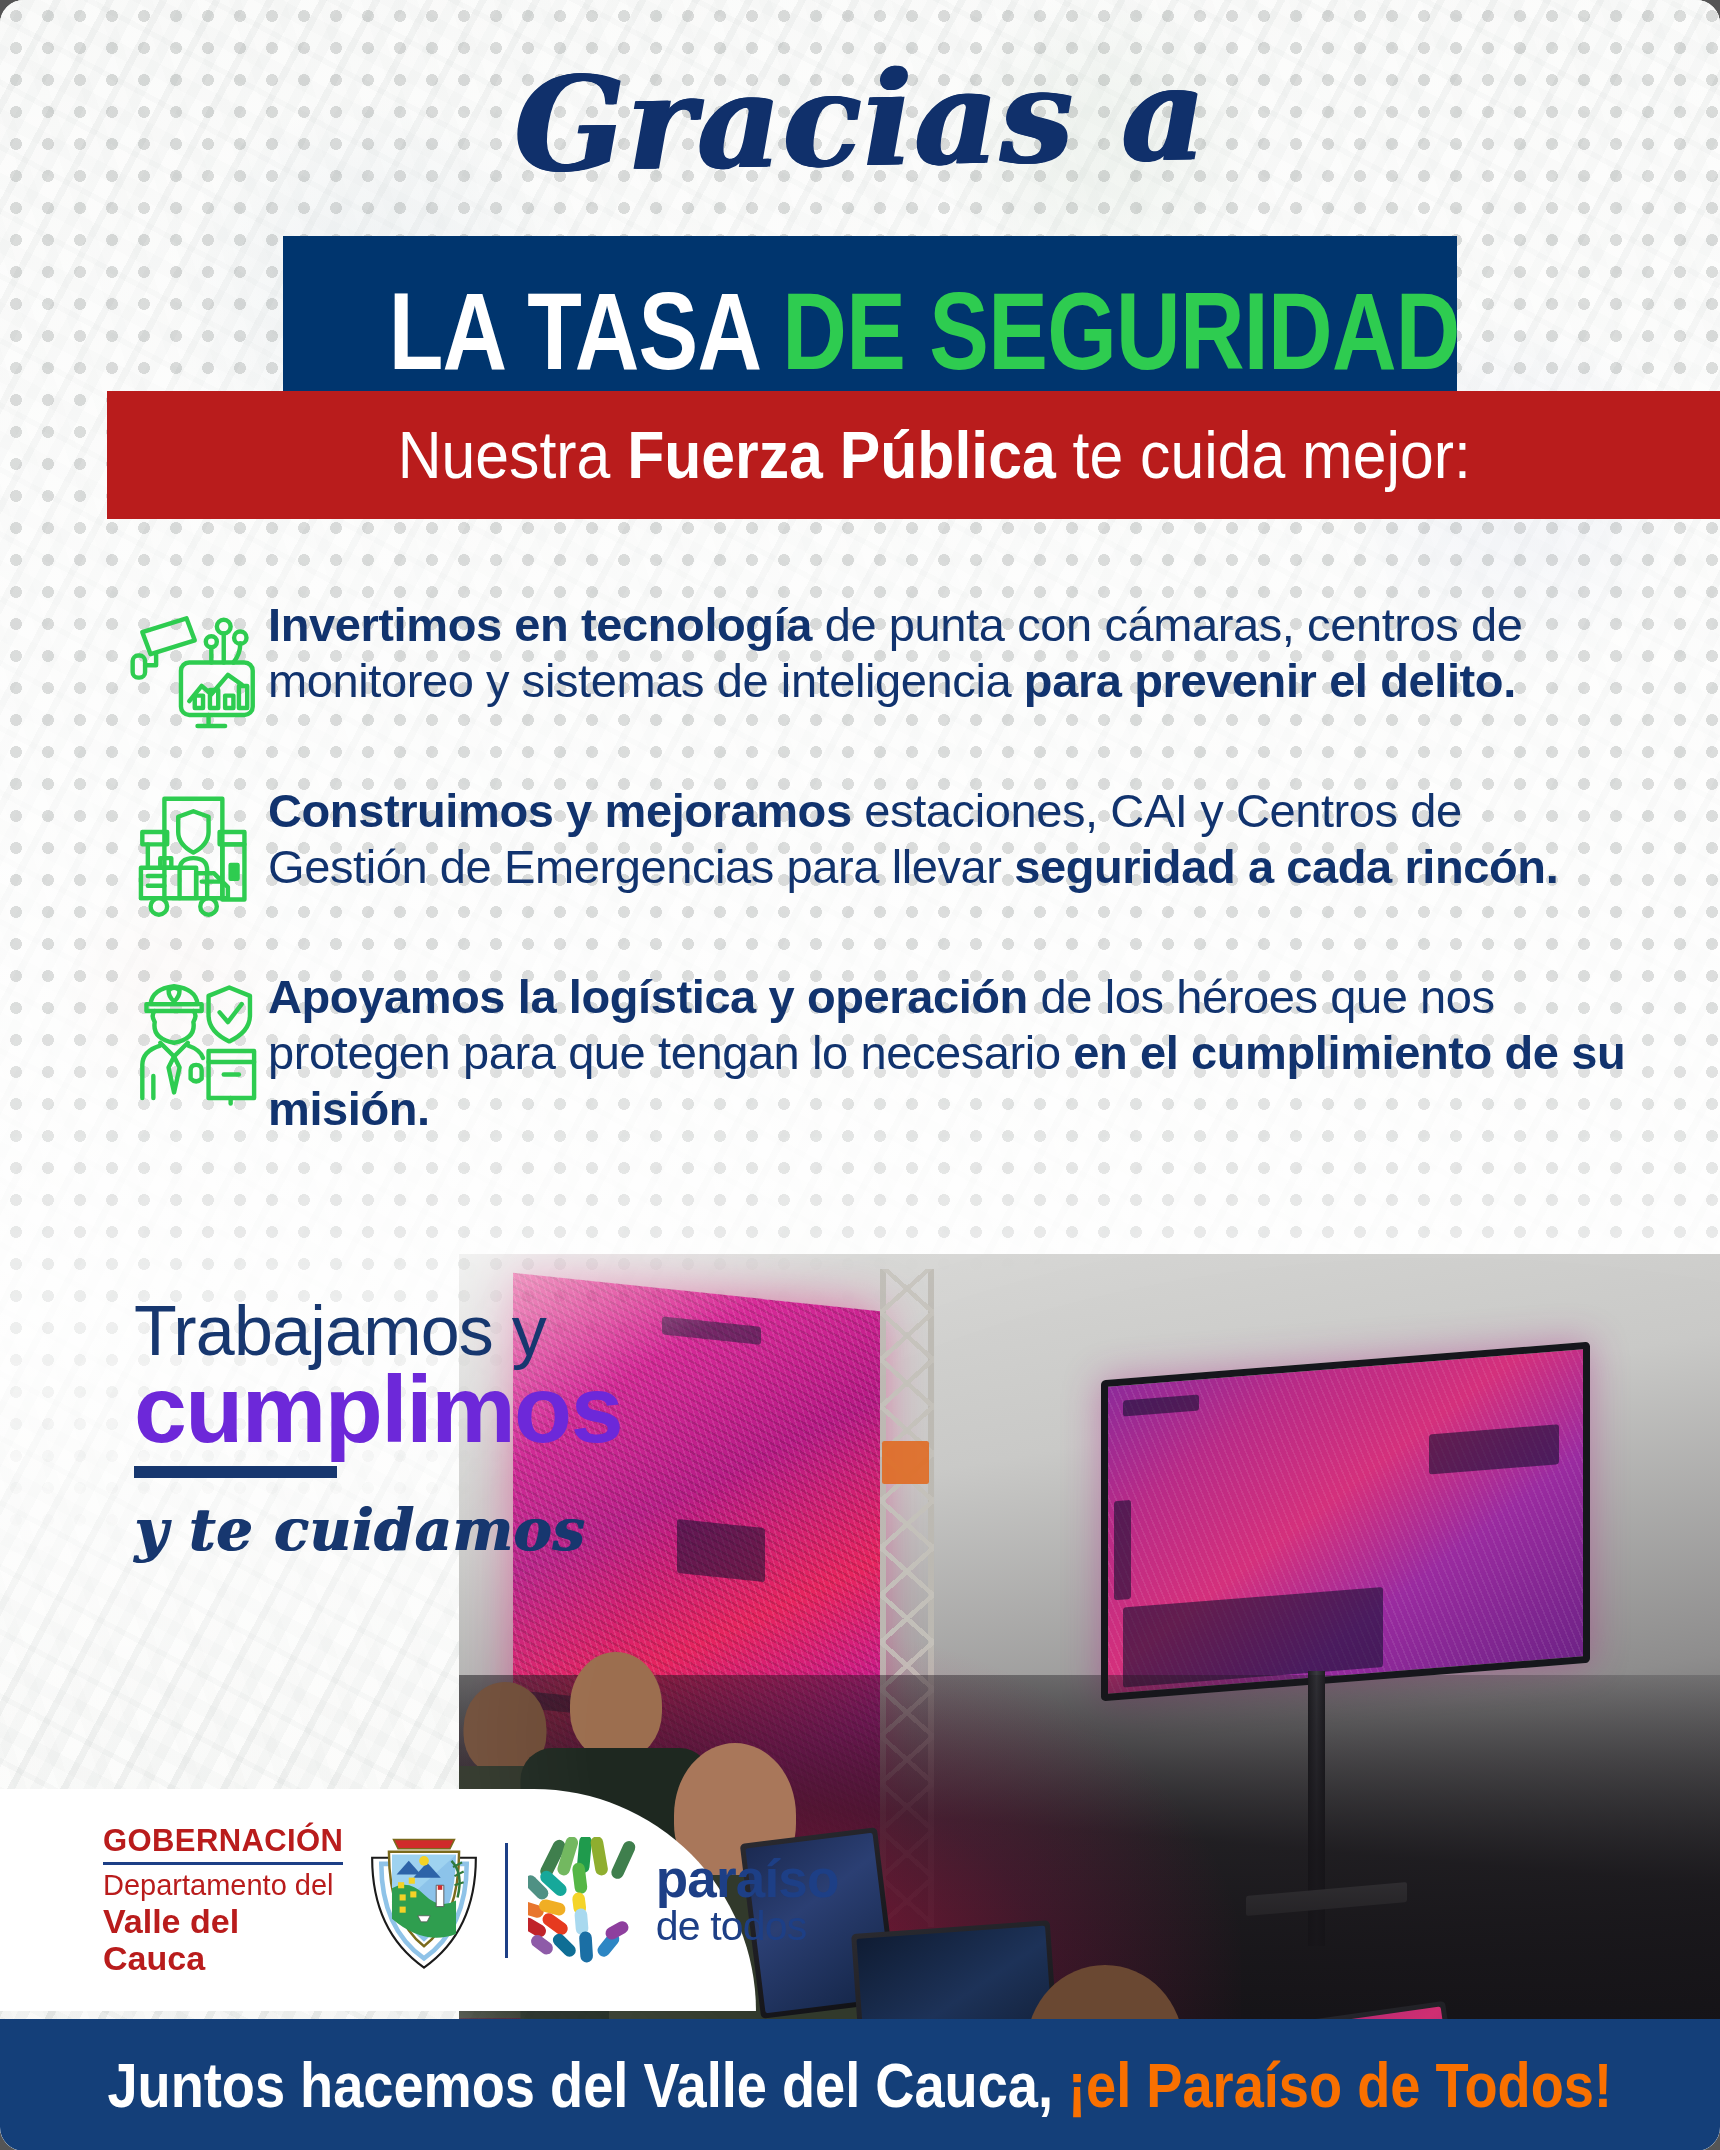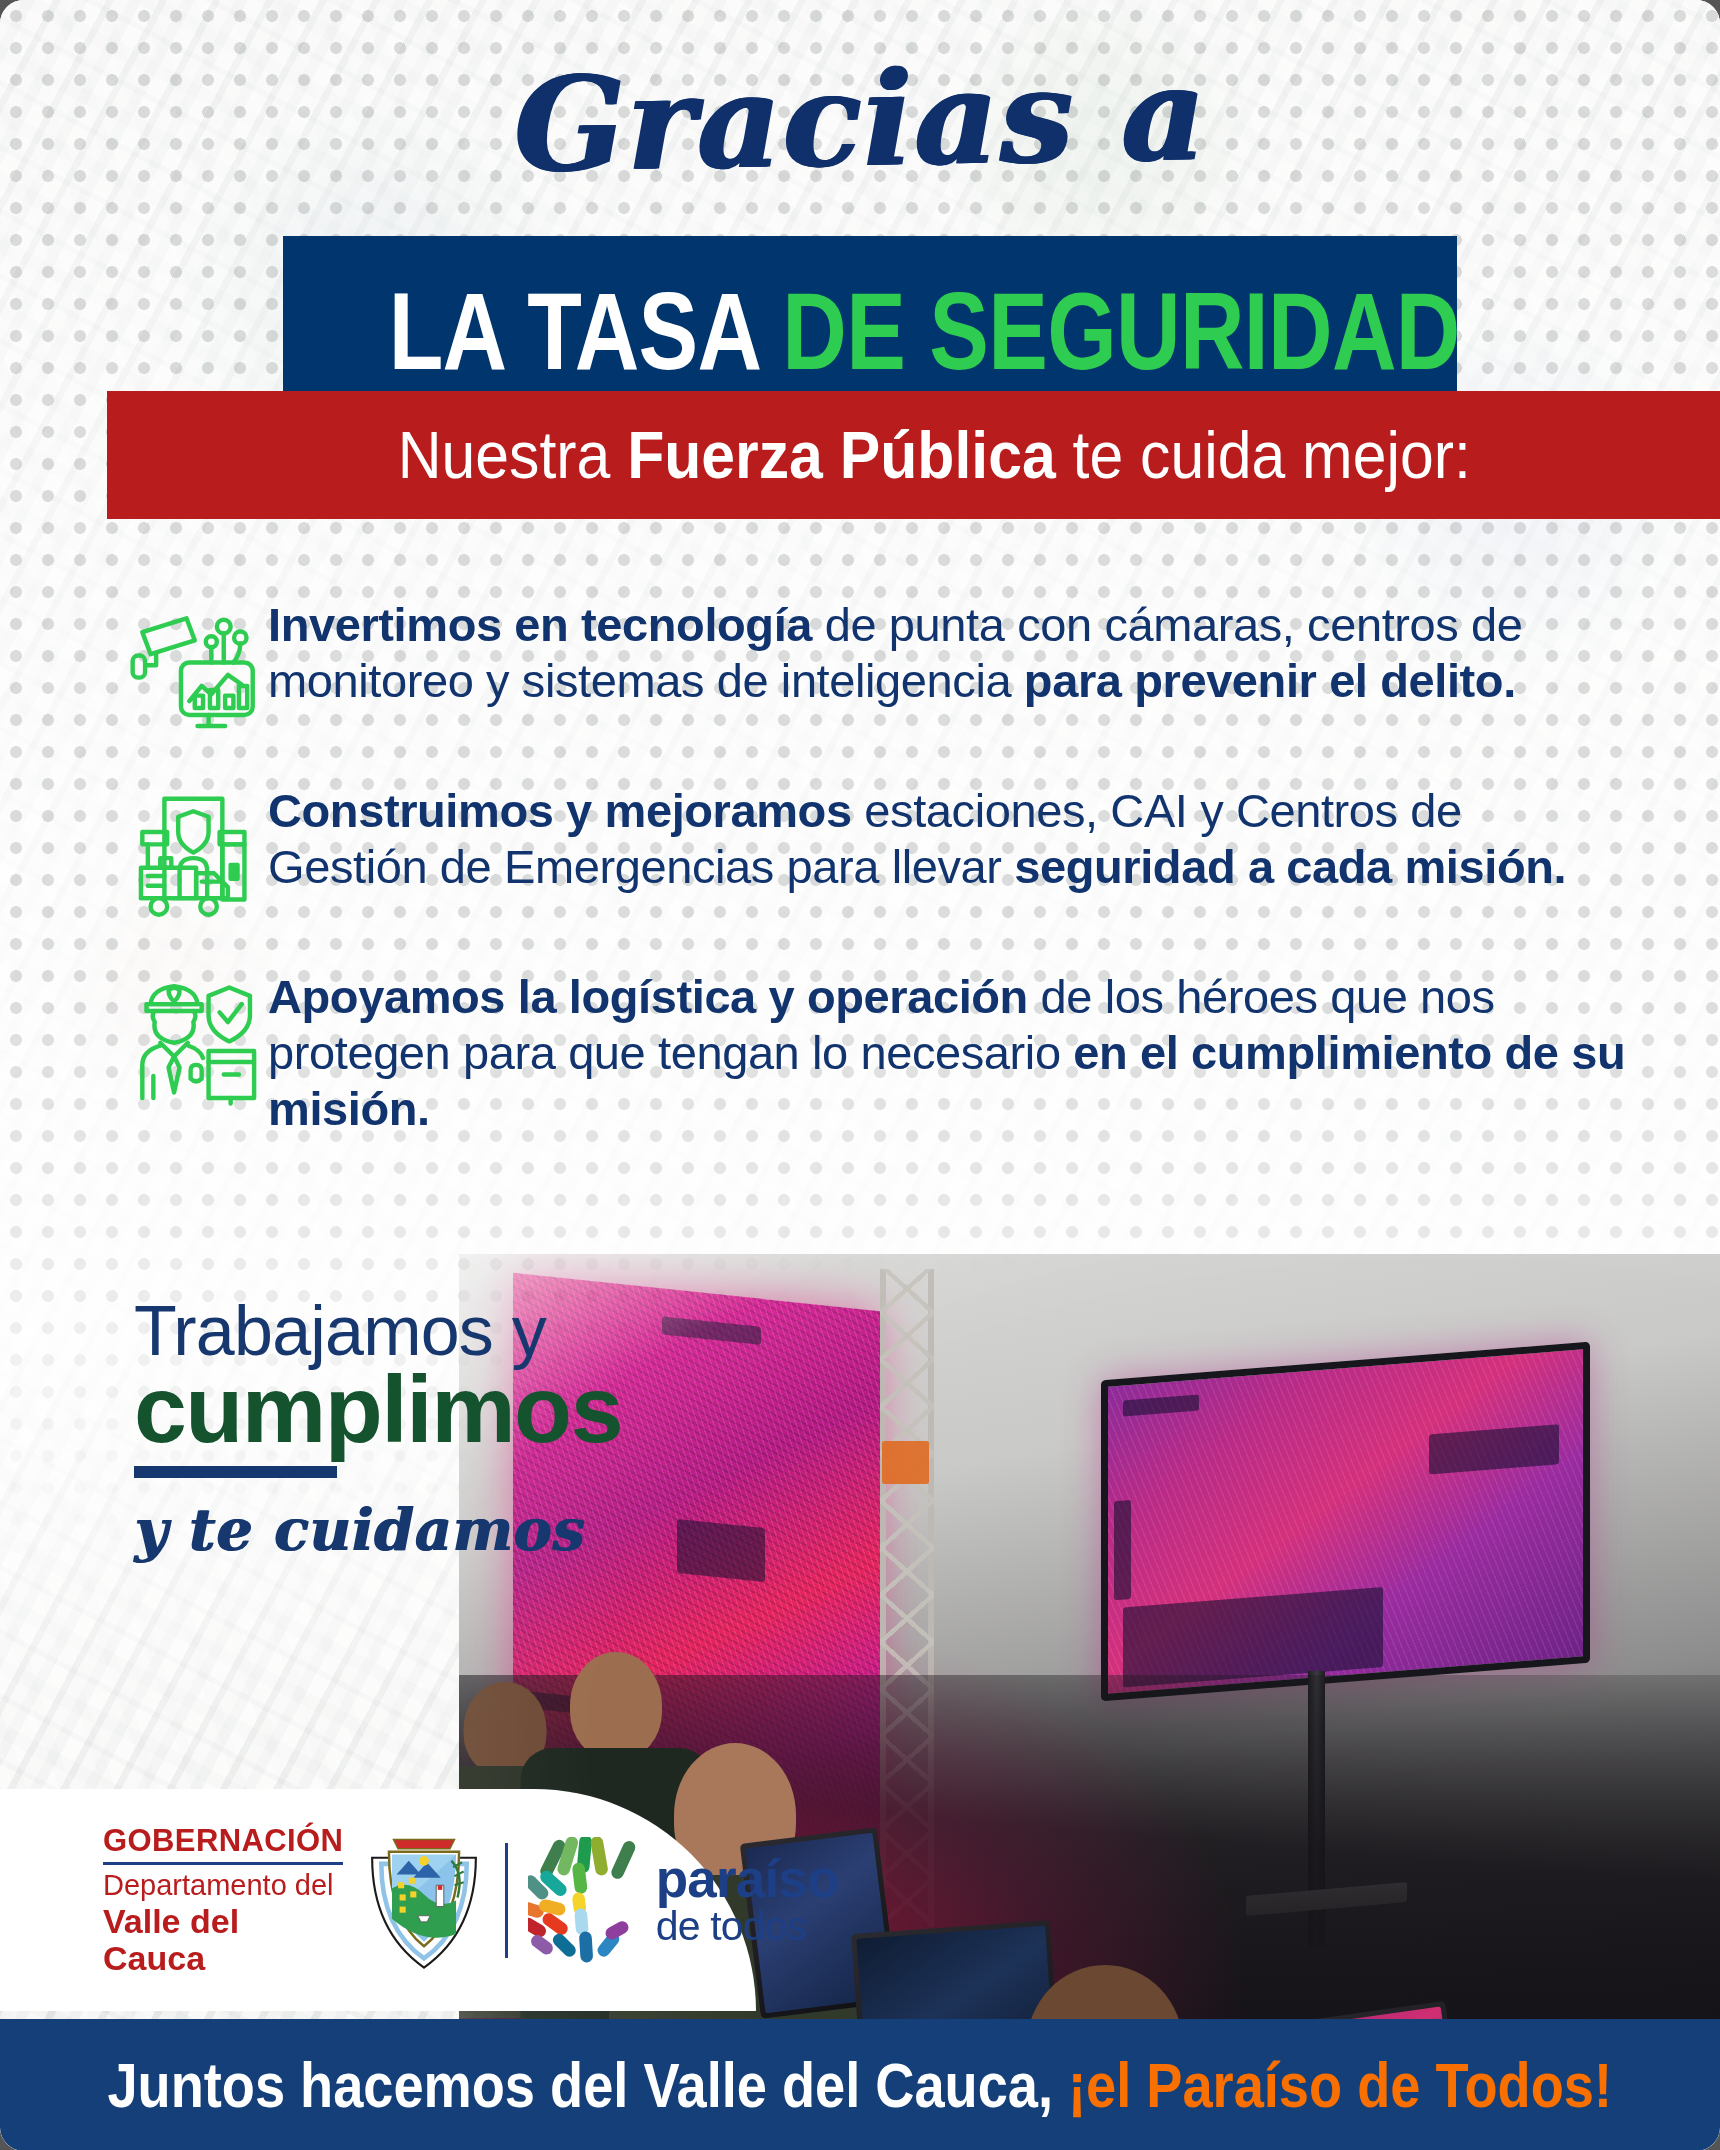--- a/index.html
+++ b/index.html
@@ -173,21 +173,21 @@
     font-size:47px;
     line-height:1.20;
     padding-top:7.6px;
     letter-spacing:-0.4px;
   }
   .bullet .tx b{font-weight:bold;}
 
   
   .slogan{position:absolute;left:134px;top:1296px;width:581px;}
   .slogan .l1{color:#17376f;font-size:70px;line-height:1;letter-spacing:-0.8px;}
-  .slogan .l2{color:#14532d;font-size:95px;font-weight:bold;line-height:1.02;letter-spacing:-1.5px;margin-top:-4.6px;}
+  .slogan .l2{color:#6d28d9;font-size:95px;font-weight:bold;line-height:1.02;letter-spacing:-1.5px;margin-top:-4.6px;}
   .slogan .rule{width:203px;height:12.2px;background:#17376f;margin-top:7.6px;}
   .slogan .l3{
     color:#17376f;font-family:"DejaVu Serif", serif;font-style:italic;font-weight:bold;
     font-size:57px;line-height:1;margin-top:23px;letter-spacing:0.8px;
     text-shadow:1.5px 0 0 #17376f;
   }
 
   
   .logofooter{
     position:absolute;left:-54px;top:1789px;width:810px;height:222px;
@@ -340,21 +340,21 @@
           <rect x="13" y="60" width="40" height="22"></rect>
           <path d="M53 64 H66 L76 74 V82 H53 Z"></path>
           <rect x="27" y="53" width="8" height="7"></rect>
           <circle cx="26" cy="88" r="6"></circle>
             <circle cx="62" cy="88" r="6"></circle>
           <path d="M13 82 H18 M36 82 H52"></path>
           <path d="M18 66 H30 M18 73 H30 M57 70 H70"></path>
         </svg>
       </div>
       <div class="tx">
-        <b>Construimos y mejoramos</b><span> estaciones, CAI y Centros de Gestión de Emergencias para llevar </span><b>seguridad a cada misión</b><b>.</b>
+        <b>Construimos y mejoramos</b><span> estaciones, CAI y Centros de Gestión de Emergencias para llevar </span><b>seguridad a cada rincón</b><b>.</b>
       </div>
     </div>
 
     <div class="bullet">
       <div class="ic">
         <svg width="138" height="138" viewBox="0 0 100 100" fill="none" stroke="#2ecc50" stroke-width="3.2" stroke-linecap="round" stroke-linejoin="round">
           <path d="M20 24 Q21 13 37 11 Q53 13 54 24 Z"></path>
           <path d="M33 14 Q37 10 41 14 Q41 19 37 22 Q33 19 33 14Z"></path>
           <path d="M17 24 H57 V29 H17 Z"></path>
           <path d="M23 29 Q20 32 23 37 Q21 49 37 52 Q53 49 51 37 Q54 32 51 29"></path>

